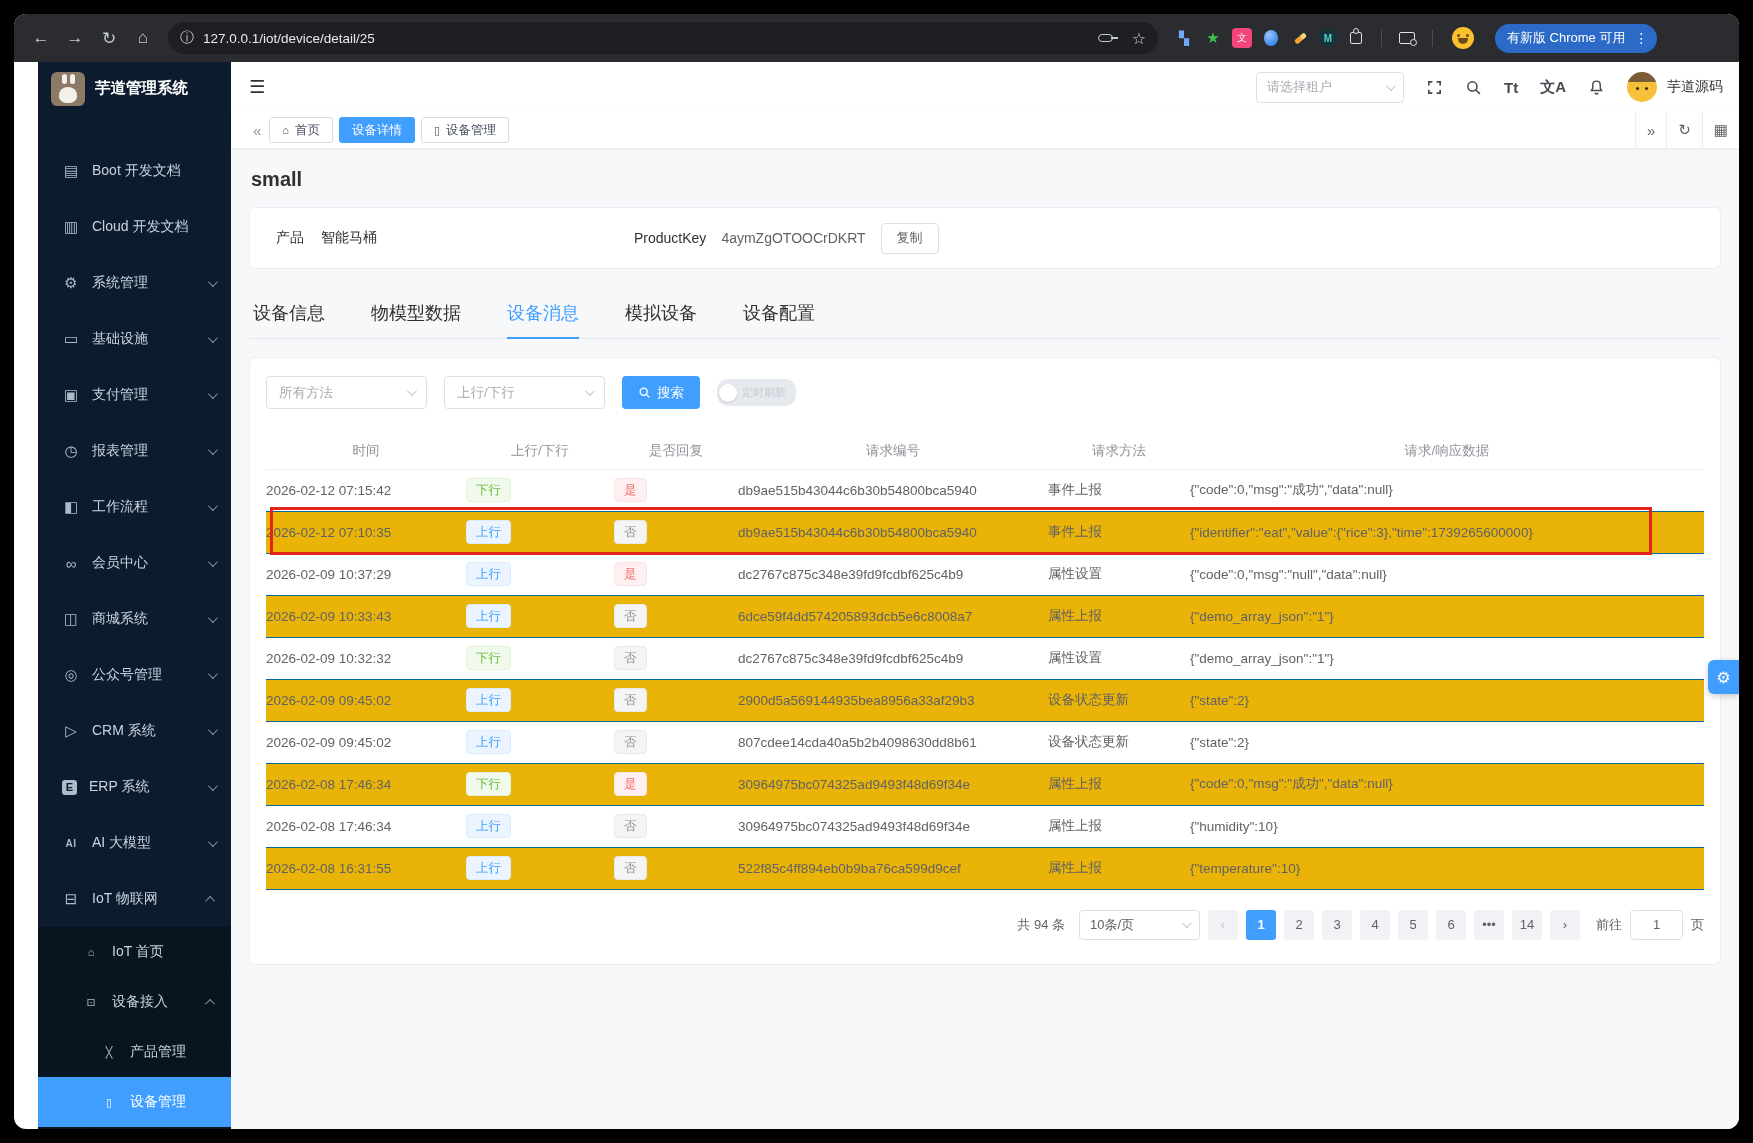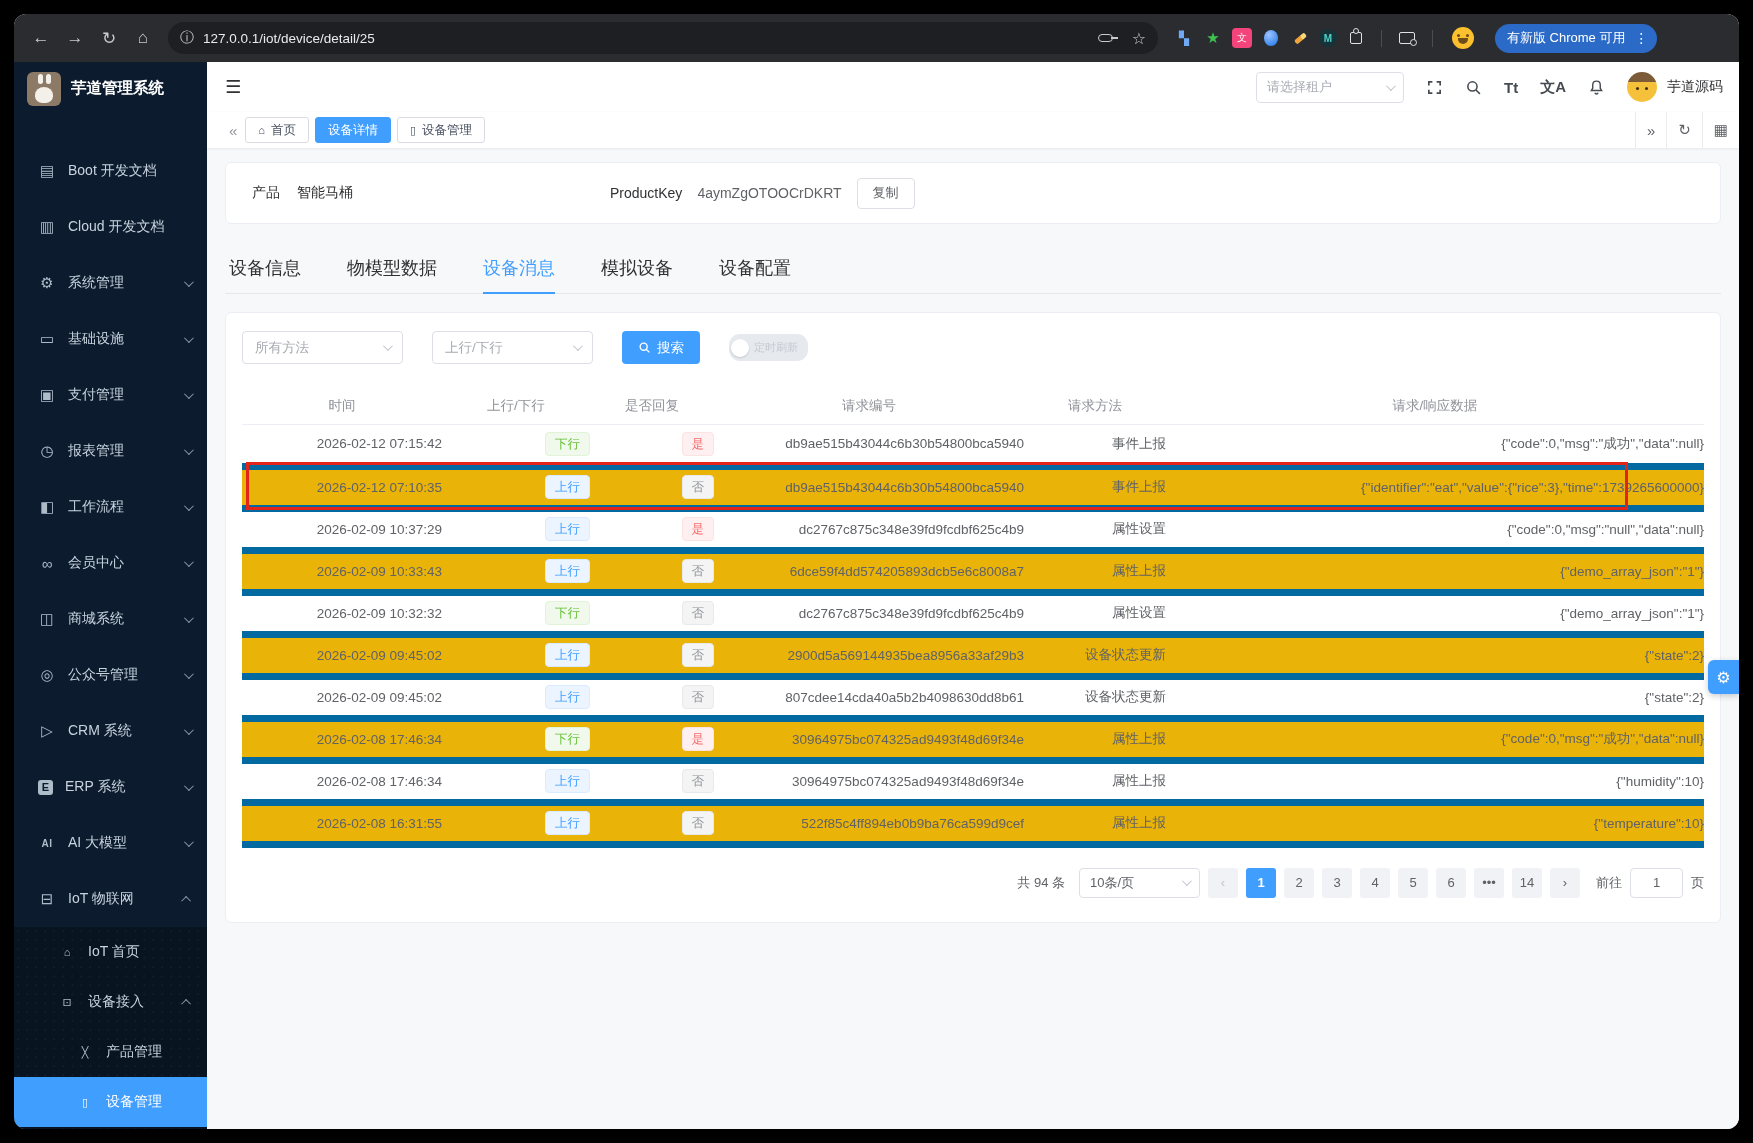--- a/index.html
+++ b/index.html
@@ -29,21 +29,21 @@
   .tb-sep { width:1px; height:17px; background:#4a4d51; margin:0 6px; }
   .shot-ic { width:16px; height:12px; border:1.6px solid #dfe2e6; border-radius:2px; position:relative; }
   .shot-ic::after { content:""; position:absolute; right:-3px; bottom:-3px; width:5px; height:5px; border:1.5px solid #dfe2e6; border-radius:50%; background:#2a2c2f; }
   .emoji { width:22px; height:22px; border-radius:50%; background:#fbc02d; position:relative; margin:0 4px; }
   .emoji::before { content:""; position:absolute; top:7px; left:5px; width:3px; height:3px; border-radius:50%; background:#6d4c1b; box-shadow:9px 0 0 #6d4c1b; }
   .emoji::after { content:""; position:absolute; left:6px; top:11px; width:10px; height:6px; border-radius:0 0 10px 10px; background:#6d4c1b; }
   .update-chip { height:29px; background:#2b6ac6; border-radius:15px; display:flex; align-items:center; color:#fff; font-size:13px; padding:0 6px 0 12px; margin-left:8px; gap:6px; cursor:pointer; white-space:nowrap; }
   .kebab { font-size:14px; letter-spacing:0; padding:0 3px; }
 
   
-  .page { flex:1; display:flex; min-height:0; }
+  .page { flex:1; display:flex; min-height:0;margin-left:24px; }
 
   
   .sidebar { width:193px; background:#0c1c2e; color:#c8d3de; flex:0 0 auto; display:flex; flex-direction:column; }
   .logo-row { height:53px; display:flex; align-items:center; gap:10px; padding-left:13px; flex:0 0 auto; }
   .logo-img { width:34px; height:34px; border-radius:6px; background:#8d7a66; position:relative; overflow:hidden; flex:0 0 auto; }
   .logo-img::before { content:""; position:absolute; bottom:3px; left:8px; width:18px; height:16px; background:#f3efe9; border-radius:50% 50% 42% 42%; }
   .logo-img::after { content:""; position:absolute; top:2px; left:11px; width:5px; height:10px; background:#f3efe9; border-radius:3px; box-shadow:8px 0 0 #f3efe9; }
   .logo-title { font-size:15.5px; font-weight:700; color:#fff; white-space:nowrap; }
   .menu { padding-top:28px; flex:0 0 auto; }
   .m-item { height:56px; display:flex; align-items:center; padding:0 16px 0 24px; font-size:14px; cursor:pointer; white-space:nowrap; }
@@ -93,32 +93,32 @@
   .info-product { display:flex; gap:17px; align-items:center; }
   .pk-group { position:absolute; left:384px; display:flex; align-items:center; gap:15px; }
   .copy-btn { height:31px; padding:0 15px; border:1px solid #dcdfe6; border-radius:4px; background:#fff; color:#606266; font-size:13px; cursor:pointer; }
 
   .detail-tabs { display:flex; gap:46px; border-bottom:1px solid #e4e7ed; margin-top:21px; padding:0 4px; }
   .dt-tab { font-size:18px; color:#303133; padding:11px 0 13px; cursor:pointer; position:relative; white-space:nowrap; }
   .dt-tab.active { color:#409eff; }
   .dt-tab.active::after { content:""; position:absolute; left:0; right:0; bottom:-1px; height:2px; background:#409eff; }
 
   .table-card { margin-top:18px; padding:18px 16px 24px; position:relative; }
-  .filter-row { display:flex; align-items:center; gap:29px; margin-bottom:24px; }
+  .filter-row { display:flex; align-items:center; gap:17px; margin-bottom:24px; }
   .f-select { width:161px; height:33px; border:1px solid #dcdfe6; border-radius:4px; display:flex; align-items:center; padding:0 12px; color:#a8abb2; font-size:13.5px; cursor:pointer; }
   .f-select .grow { flex:1; }
   .search-btn { height:33px; padding:0 16px; background:#409eff; border:none; border-radius:4px; color:#fff; font-size:13.5px; display:flex; align-items:center; gap:6px; cursor:pointer; }
   .switch { height:27px; background:#e6e9ee; border-radius:11px; display:flex; align-items:center; padding:2px 10px 2px 2px; gap:5px; cursor:pointer; }
   .knob { width:18px; height:18px; background:#fff; border-radius:50%; box-shadow:0 1px 2px rgba(0,0,0,.15); }
   .switch-label { font-size:11px; color:#c4cad2; }
 
   .table-wrap { position:relative; }
   table { width:100%; border-collapse:collapse; table-layout:fixed; }
   th { height:36px; font-size:13.5px; font-weight:500; color:#909399; text-align:center; border-bottom:1px solid #ebeef5; }
-  td { height:42px; font-size:13.5px; color:#606266; text-align:right; border-bottom:7px solid #0369a1; white-space:nowrap; overflow:hidden; text-overflow:ellipsis; }
+  td { height:42px; font-size:13.5px; color:#606266; text-align:left; border-bottom:1px solid #0369a1; white-space:nowrap; overflow:hidden; text-overflow:ellipsis; }
   tr.striped td { background:#eab308; }
   .tag { display:inline-block; height:24px; line-height:22px; padding:0 9px; border-radius:4px; font-size:12.5px; border:1px solid; }
   .tag-up   { color:#409eff; background:#ecf5ff; border-color:#d9ecff; }
   .tag-down { color:#67c23a; background:#f0f9eb; border-color:#e1f3d8; }
   .tag-yes  { color:#f56c6c; background:#fef0f0; border-color:#fde2e2; }
   .tag-no   { color:#909399; background:#f4f4f5; border-color:#e9e9eb; }
   .annotation { position:absolute; left:4px; top:74px; width:1382px; height:48px; border:3px solid #e2241b; pointer-events:none; z-index:3; }
 
   .pagination { display:flex; align-items:center; justify-content:flex-end; gap:8px; margin-top:20px; font-size:13px; color:#606266; }
   .pg-total { margin-right:6px; }
@@ -323,20 +323,21 @@
           <span>设备管理</span>
         </div>
         <div class="tb-right">
           <span class="tbr-ic">»</span>
           <span class="tbr-ic">↻</span>
           <span class="tbr-ic">▦</span>
         </div>
       </div>
 
       <div class="content">
+        <div class="device-title">small</div>
 
         <div class="card info-card">
           <div class="info-product">
             <span class="lbl">产品</span>
             <span class="val" style="color:#303133">智能马桶</span>
           </div>
           <div class="pk-group">
             <span class="lbl">ProductKey</span>
             <span class="val">4aymZgOTOOCrDKRT</span>
             <button class="copy-btn">复制</button>

